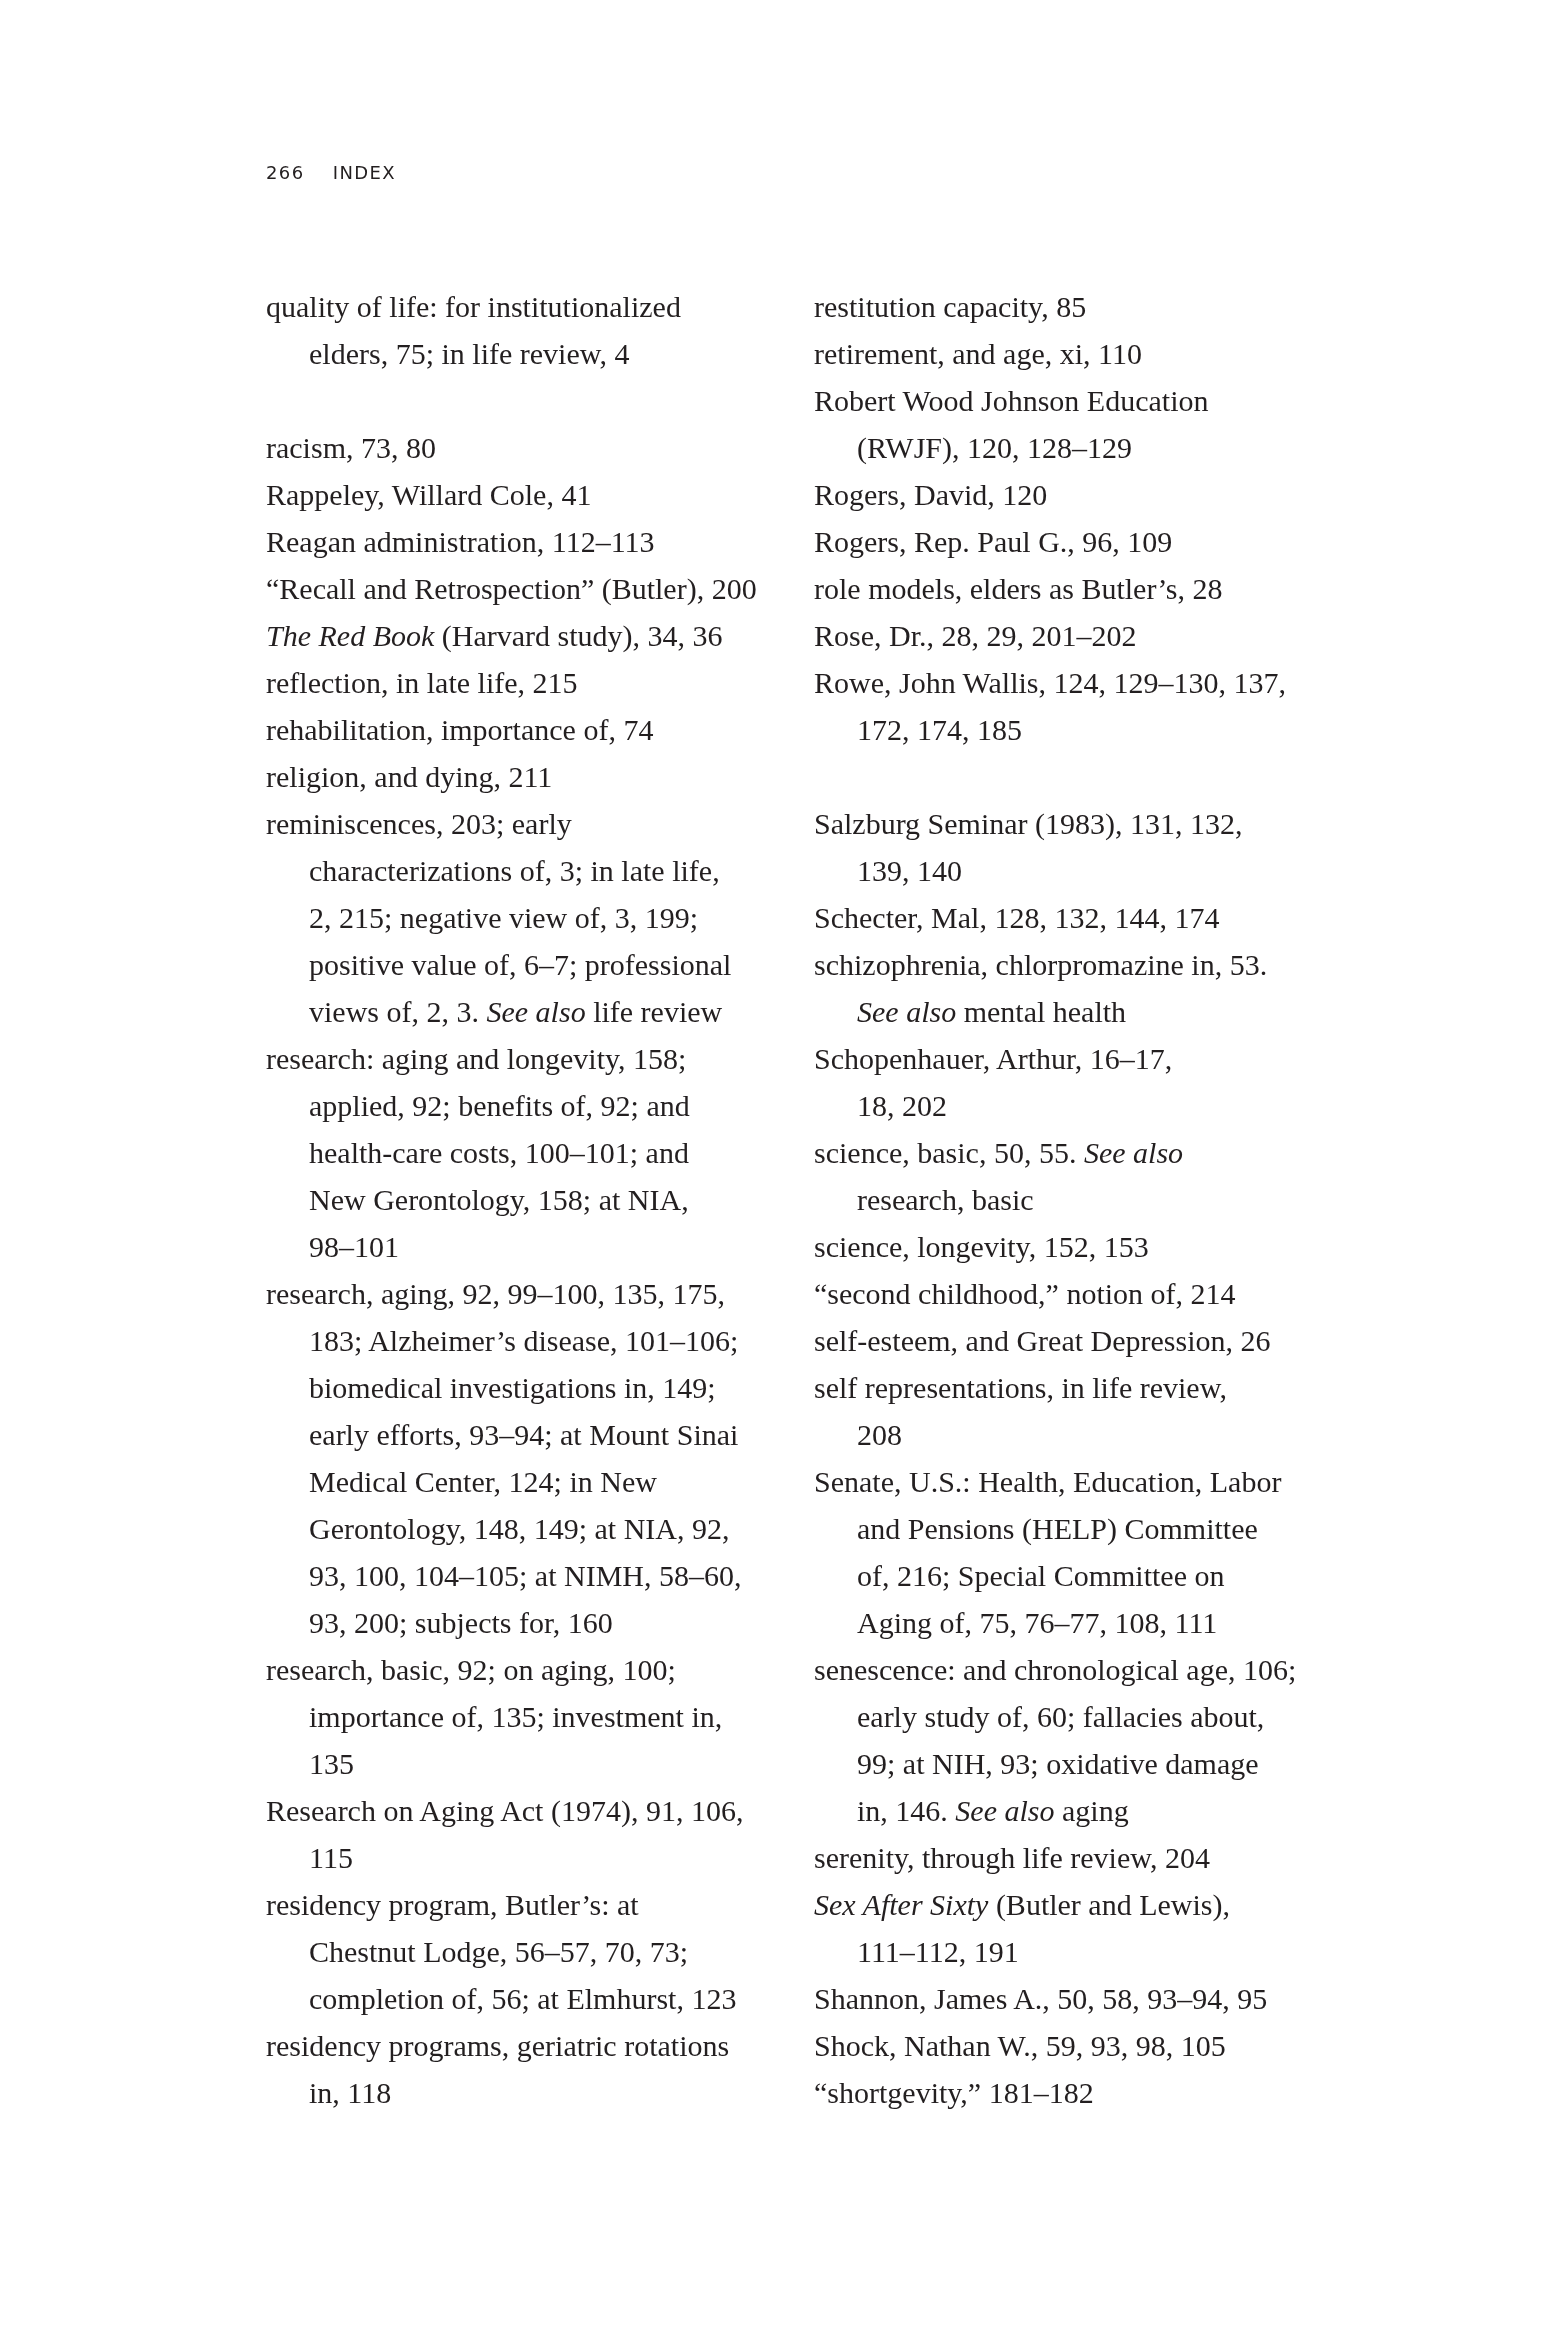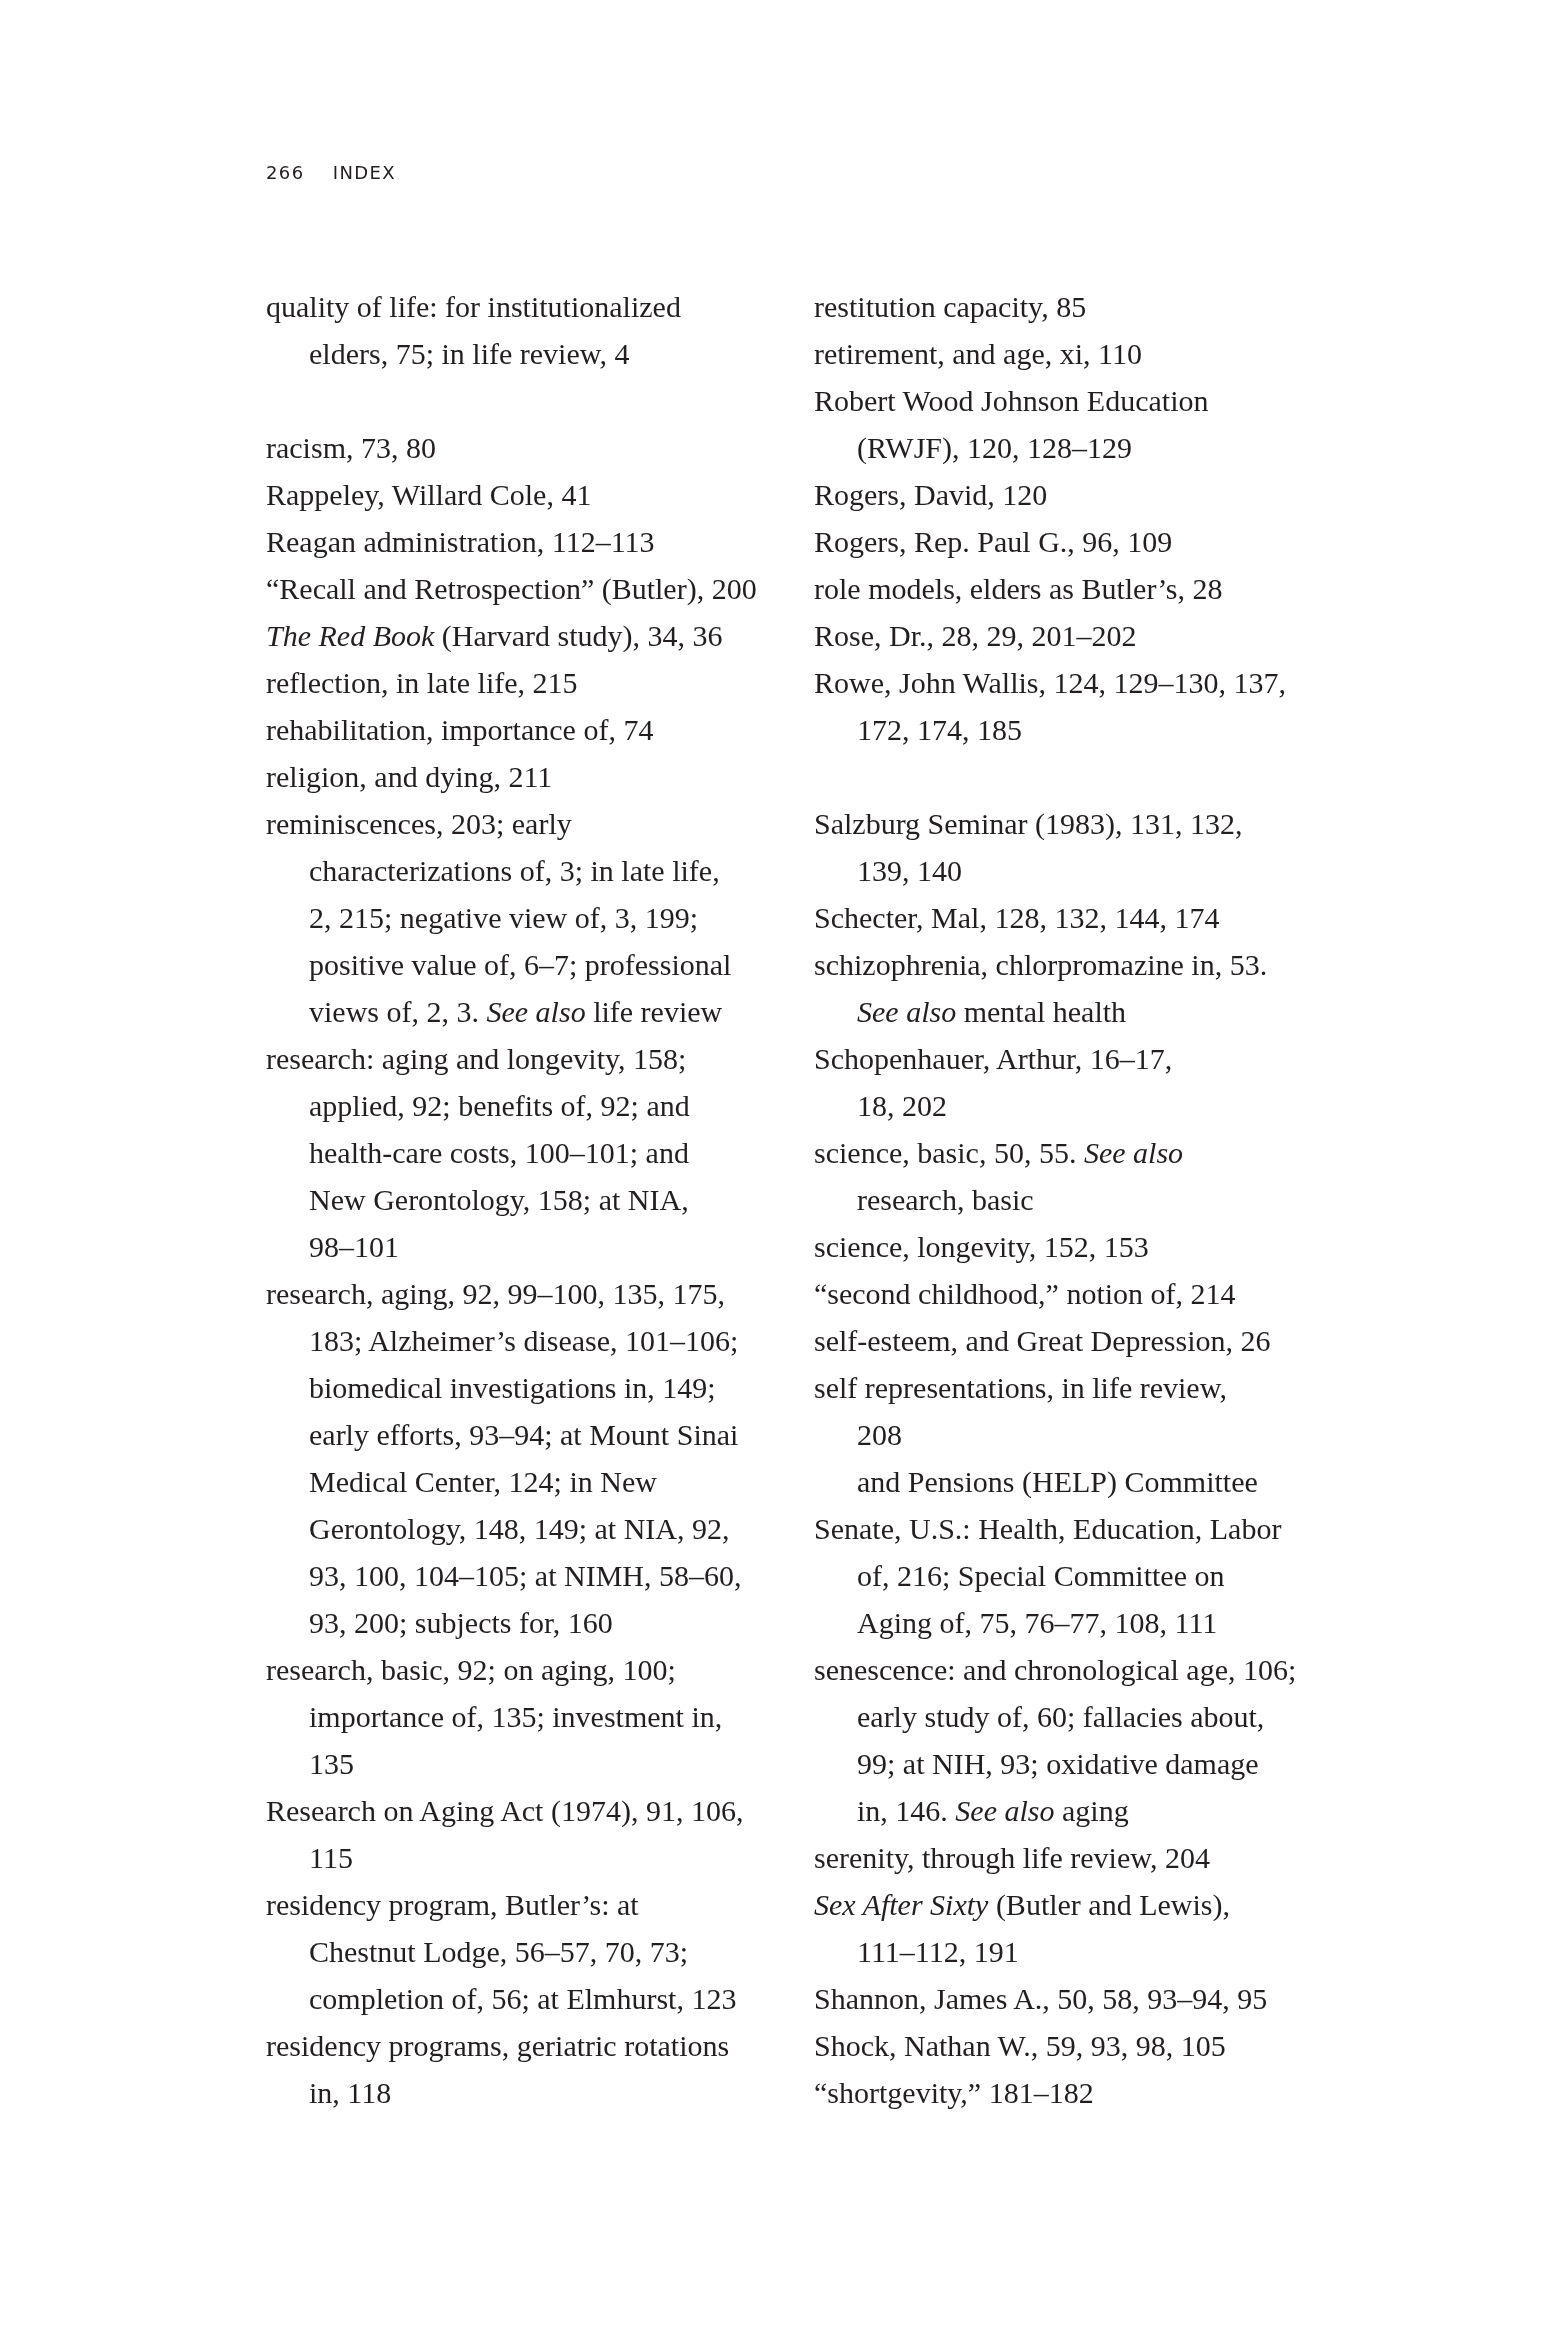--- a/index.html
+++ b/index.html
@@ -185,22 +185,22 @@
       <span class="line"><span>“second childhood,” notion of, 214</span></span>
     </div>
     <div class="entry">
       <span class="line"><span>self-esteem, and Great Depression, 26</span></span>
     </div>
     <div class="entry">
       <span class="line"><span>self representations, in life review,</span></span>
       <span class="line indent"><span>208</span></span>
     </div>
     <div class="entry">
+      <span class="line"><span>Senate, U.S.: Health, Education, Labor</span></span>
       <span class="line indent"><span>and Pensions (HELP) Committee</span></span>
-      <span class="line"><span>Senate, U.S.: Health, Education, Labor</span></span>
       <span class="line indent"><span>of, 216; Special Committee on</span></span>
       <span class="line indent"><span>Aging of, 75, 76–77, 108, 111</span></span>
     </div>
     <div class="entry">
       <span class="line"><span>senescence: and chronological age, 106;</span></span>
       <span class="line indent"><span>early study of, 60; fallacies about,</span></span>
       <span class="line indent"><span>99; at NIH, 93; oxidative damage</span></span>
       <span class="line indent"><span>in, 146. </span><span class="it">See also</span><span> aging</span></span>
     </div>
     <div class="entry">

